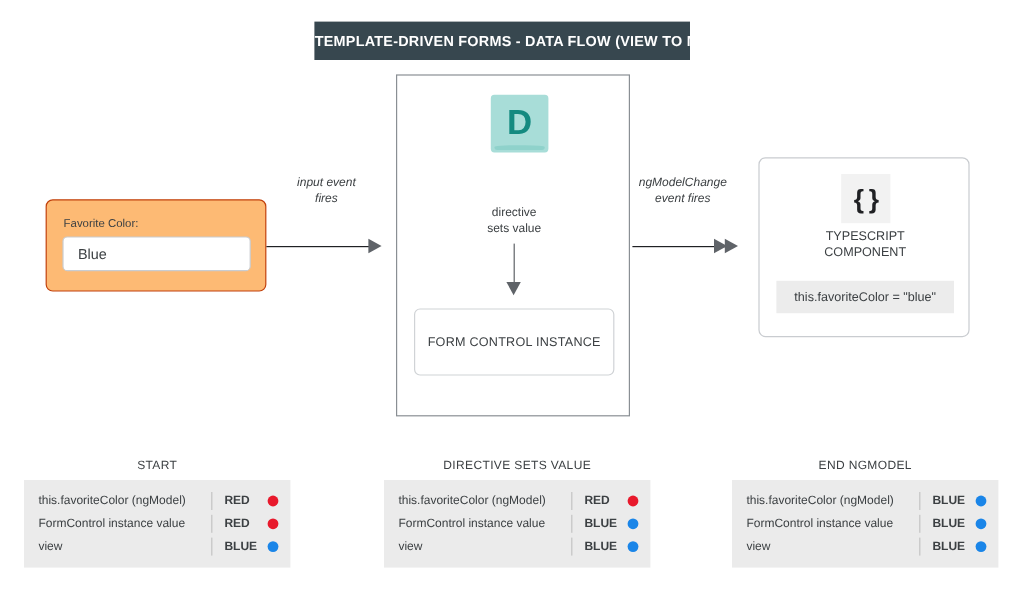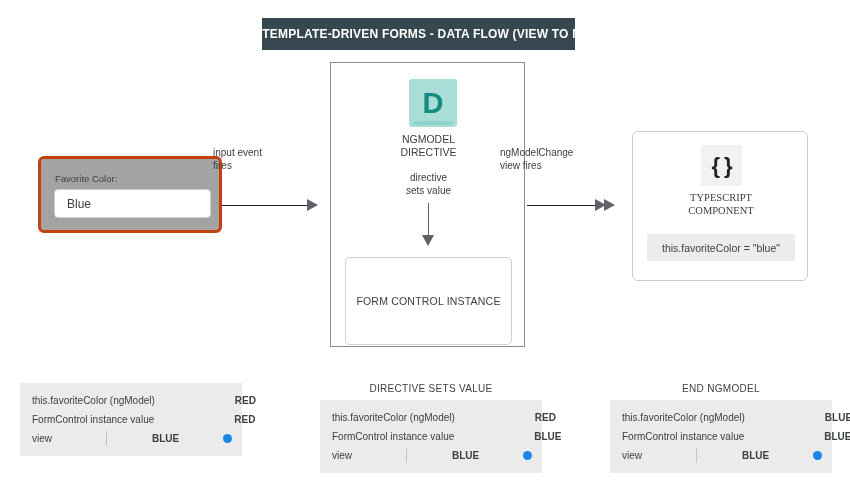--- a/index.html
+++ b/index.html
@@ -25,24 +25,24 @@
     font-size: 12px;
     font-weight: bold;
     letter-spacing: 0.2px;
     white-space: nowrap;
     margin-left: 46px;
   }
 
   
   .form-card {
     position: absolute;
-    left: 38px; top: 156px;
+    left: 38px; top: 166px;
     width: 184px; height: 77px;
-    background: #a3a3a3;
-    border: 3px solid #c2410c;
+    background: #fdba74;
+    border: 1px solid #c2410c;
     border-radius: 6px;
   }
   .form-label {
     position: absolute;
     left: 14px; top: 14px;
     font-size: 9.5px;
     color: #3c4043;
   }
   .form-input {
     position: absolute;
@@ -51,25 +51,26 @@
     border: 1px solid #c9ccd0;
     border-radius: 4px;
     background: #ffffff;
     display: flex; align-items: center;
     padding-left: 12px;
     font-size: 12px;
     color: #3c4043;
   }
   .arrow-label {
     position: absolute;
-    text-align: left;
+    text-align: center;
     font-size: 10px;
     line-height: 13px;
     color: #3c4043;
     white-space: pre-line;
+    font-style: italic;
   }
   .arrow-line {
     position: absolute;
     height: 1px;
     background: #202124;
   }
   .arrow-head {
     position: absolute;
     width: 0; height: 0;
     border-top: 6px solid transparent;
@@ -148,21 +149,21 @@
     position: absolute;
     left: 91px; top: 172px;
     width: 0; height: 0;
     border-left: 6px solid transparent;
     border-right: 6px solid transparent;
     border-top: 11px solid #5f6368;
   }
   .fc-box {
     position: absolute;
     left: 14px; top: 194px;
-    width: 167px; height: 88px;
+    width: 167px; height: 56px;
     border: 1px solid #d0d3d6;
     border-radius: 5px;
     background: #ffffff;
     display: flex; align-items: center; justify-content: center;
     font-size: 10.5px;
     color: #3c4043;
     letter-spacing: 0.2px;
   }
 
   
@@ -190,21 +191,20 @@
   }
   .ts-caption {
     position: absolute;
     left: 0; top: 59px;
     width: 176px;
     text-align: center;
     font-size: 10.5px;
     line-height: 13px;
     color: #3c4043;
     white-space: pre-line;
-    font-family: Liberation Serif, serif;
   }
   .ts-code {
     position: absolute;
     left: 14px; top: 102px;
     width: 148px; height: 27px;
     background: #ececec;
     display: flex; align-items: center; justify-content: center;
     font-size: 10.5px;
     color: #3c4043;
   }
@@ -221,21 +221,20 @@
   }
   .state-panel {
     background: #ebebeb;
     padding: 8px 0 8px 0;
   }
   .state-row {
     display: flex;
     align-items: center;
     height: 19px;
     padding-left: 12px;
-    gap: 35px;
   }
   .state-row .rlabel {
     flex: 1;
     font-size: 10px;
     color: #3c4043;
     white-space: nowrap;
   }
   .state-row .rdiv {
     width: 1px;
     height: 15px;
@@ -273,45 +272,44 @@
 
 <div class="arrow-label" id="arrow1-label">input event
 fires</div>
 <div class="arrow-line" id="arrow1-line"></div>
 <div class="arrow-head" id="arrow1-head"></div>
 
 <div class="center-box">
   <div class="d-icon">
     <span>D</span>
   </div>
-  <div class="center-caption">NGMODEL
-DIRECTIVE</div>
   <div class="center-subcaption">directive
 sets value</div>
   <div class="down-arrow-line"></div>
   <div class="down-arrow-head"></div>
   <div class="fc-box">FORM CONTROL INSTANCE</div>
 </div>
 
 <div class="arrow-label" id="arrow2-label">ngModelChange
-view fires</div>
+event fires</div>
 <div class="arrow-line" id="arrow2-line"></div>
 <div class="arrow-head" id="arrow2-head"></div>
 <div class="arrow-head" id="arrow2-head2"></div>
 
 <div class="ts-box">
   <div class="brace-icon">
     <span>{ }</span>
   </div>
   <div class="ts-caption">TYPESCRIPT
 COMPONENT</div>
   <div class="ts-code">this.favoriteColor = "blue"</div>
 </div>
 
 <div class="state-table" id="table-start">
+    <div class="state-title">START</div>
     <div class="state-panel">
       <div class="state-row">
         <div class="rlabel">this.favoriteColor (ngModel)</div>
         <div class="rdiv"></div>
         <div class="rval">RED</div>
         <div class="rdot" style="background: rgb(232, 25, 44);"></div>
       </div>
       <div class="state-row">
         <div class="rlabel">FormControl instance value</div>
         <div class="rdiv"></div>

